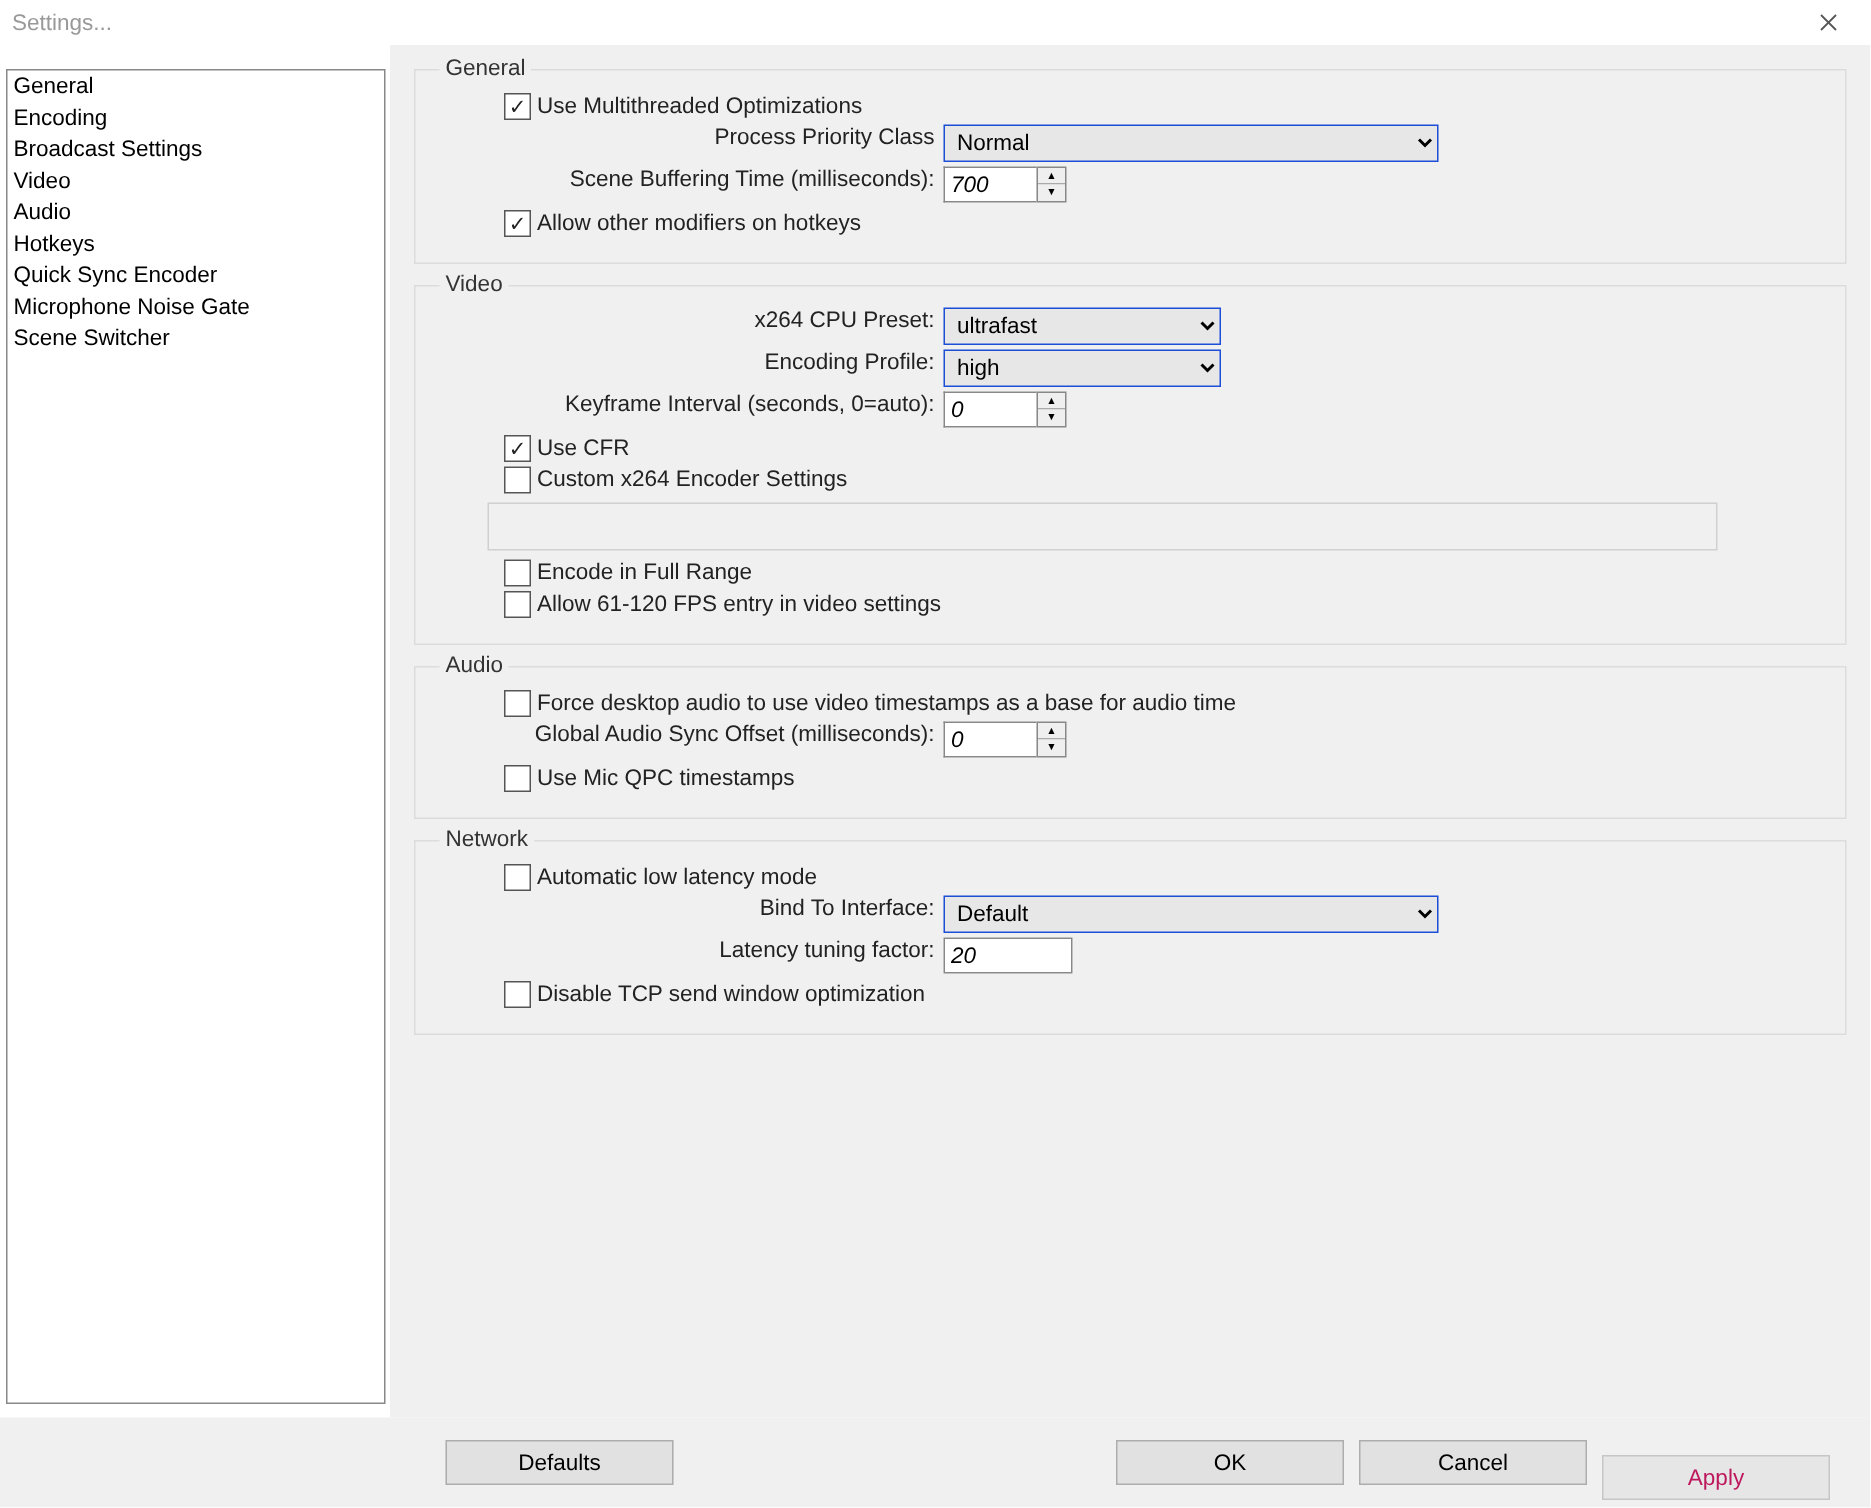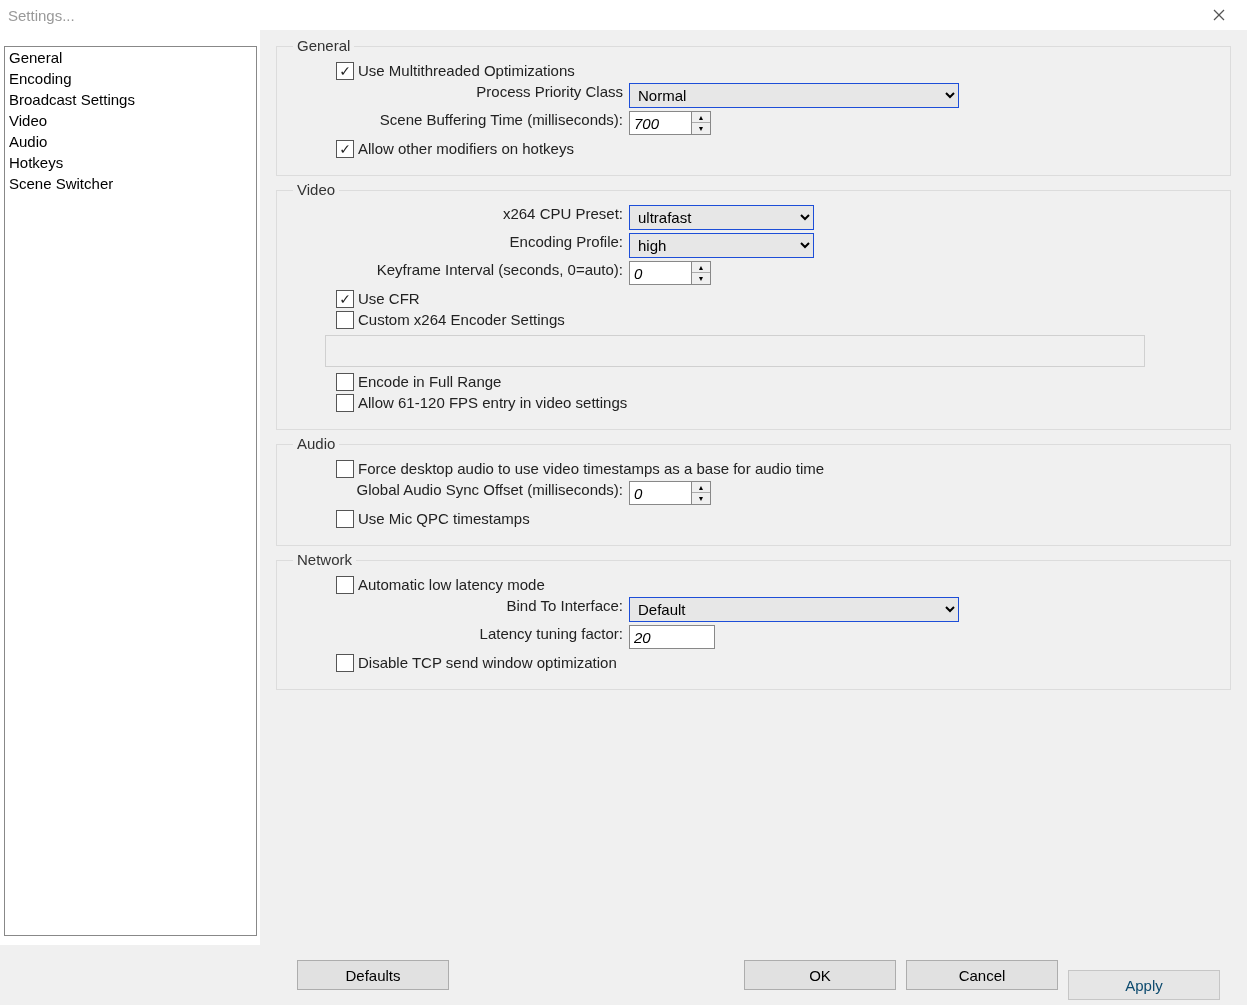--- a/index.html
+++ b/index.html
@@ -30,21 +30,21 @@
   input.txt { border:1px solid #888; background:#fff; font-size:15px; height:24px; padding:1px 4px;font-style:italic; }
   .spin { display:flex; }
   .spin input { width:62px; border-right:none; }
   .spin .spinbtns { display:flex; flex-direction:column; border:1px solid #888; }
   .spin .sbtn { width:18px; height:11px; background:#efefef; display:flex; align-items:center; justify-content:center; font-size:7px; cursor:pointer; border-bottom:1px solid #aaa;}
   .spin .sbtn:last-child{border-bottom:none;}
   .bigtxt-disabled { width:820px; height:32px; border:1px solid #d0d0d0; background:#f0f0f0; margin:6px 0 6px 36px;}
   .footer { height:60px; display:flex; align-items:center; padding: 10px 27px; gap:10px; background:#f0f0f0;}
   .footer .spacer { flex:1; }
   .btn { width:152px; height:30px; border:1px solid #adadad; background:#e1e1e1; font-size:15px; cursor:pointer; display:flex; align-items:center; justify-content:center;}
-  .btn.disabled { color:#0c4a6e; background:#e6e6e6; border-color:#c6c6c6;margin-top:20px;}
+  .btn.disabled { color:#be185d; background:#e6e6e6; border-color:#c6c6c6;margin-top:20px;}
 </style>
 </head>
 <body>
 
 <div class="window">
 
   <div class="titlebar">
     <span class="title">Settings...</span>
     <div class="close-btn">
       <svg viewBox="0 0 12 12">
@@ -57,20 +57,22 @@
   <div class="body">
 
     <div class="sidebar-wrap">
       <div class="sidebar">
         <div class="side-item">General</div>
         <div class="side-item">Encoding</div>
         <div class="side-item">Broadcast Settings</div>
         <div class="side-item">Video</div>
         <div class="side-item">Audio</div>
         <div class="side-item">Hotkeys</div>
+        <div class="side-item">Quick Sync Encoder</div>
+        <div class="side-item">Microphone Noise Gate</div>
         <div class="side-item">Scene Switcher</div>
       </div>
     </div>
 
     <div class="content-wrap">
       <div class="content">
 
         <div class="group">
           <span class="group-title">General</span>
           <div class="group-body">

